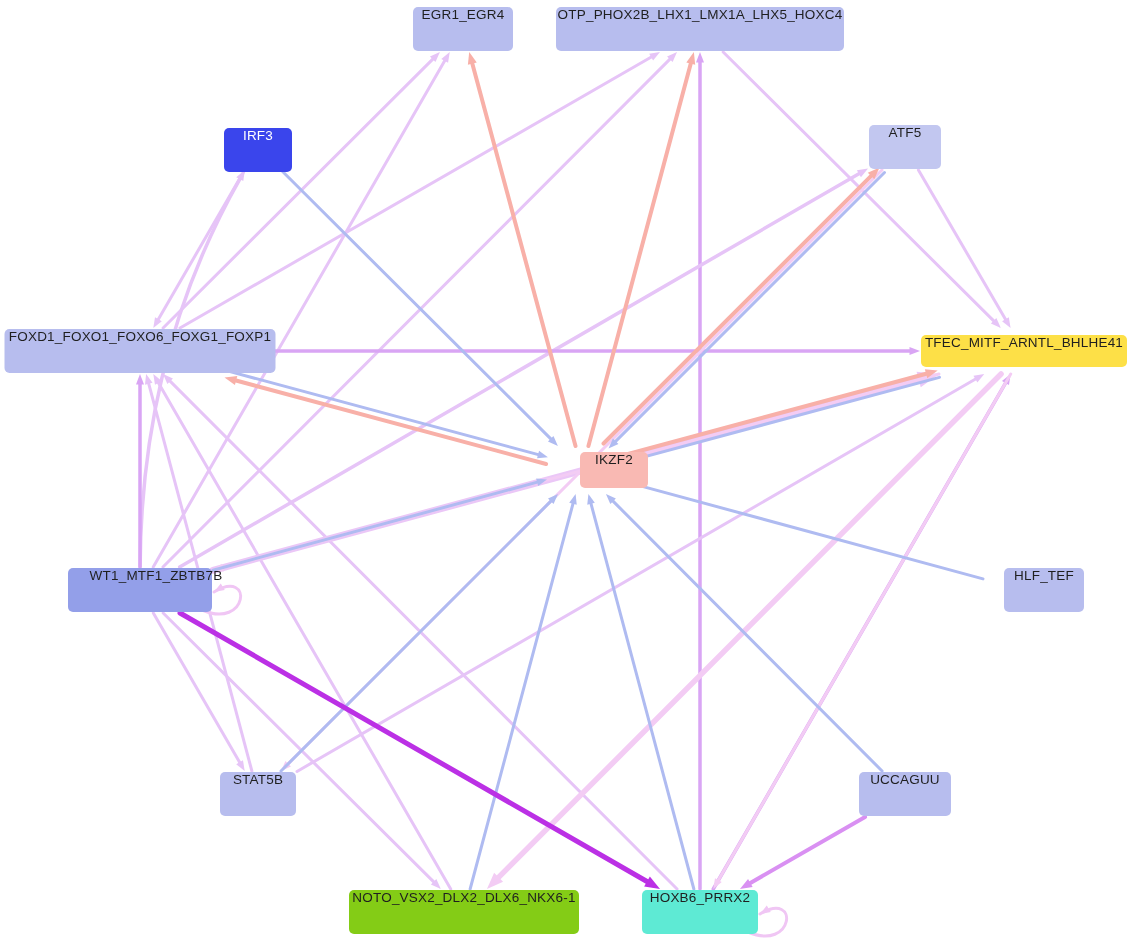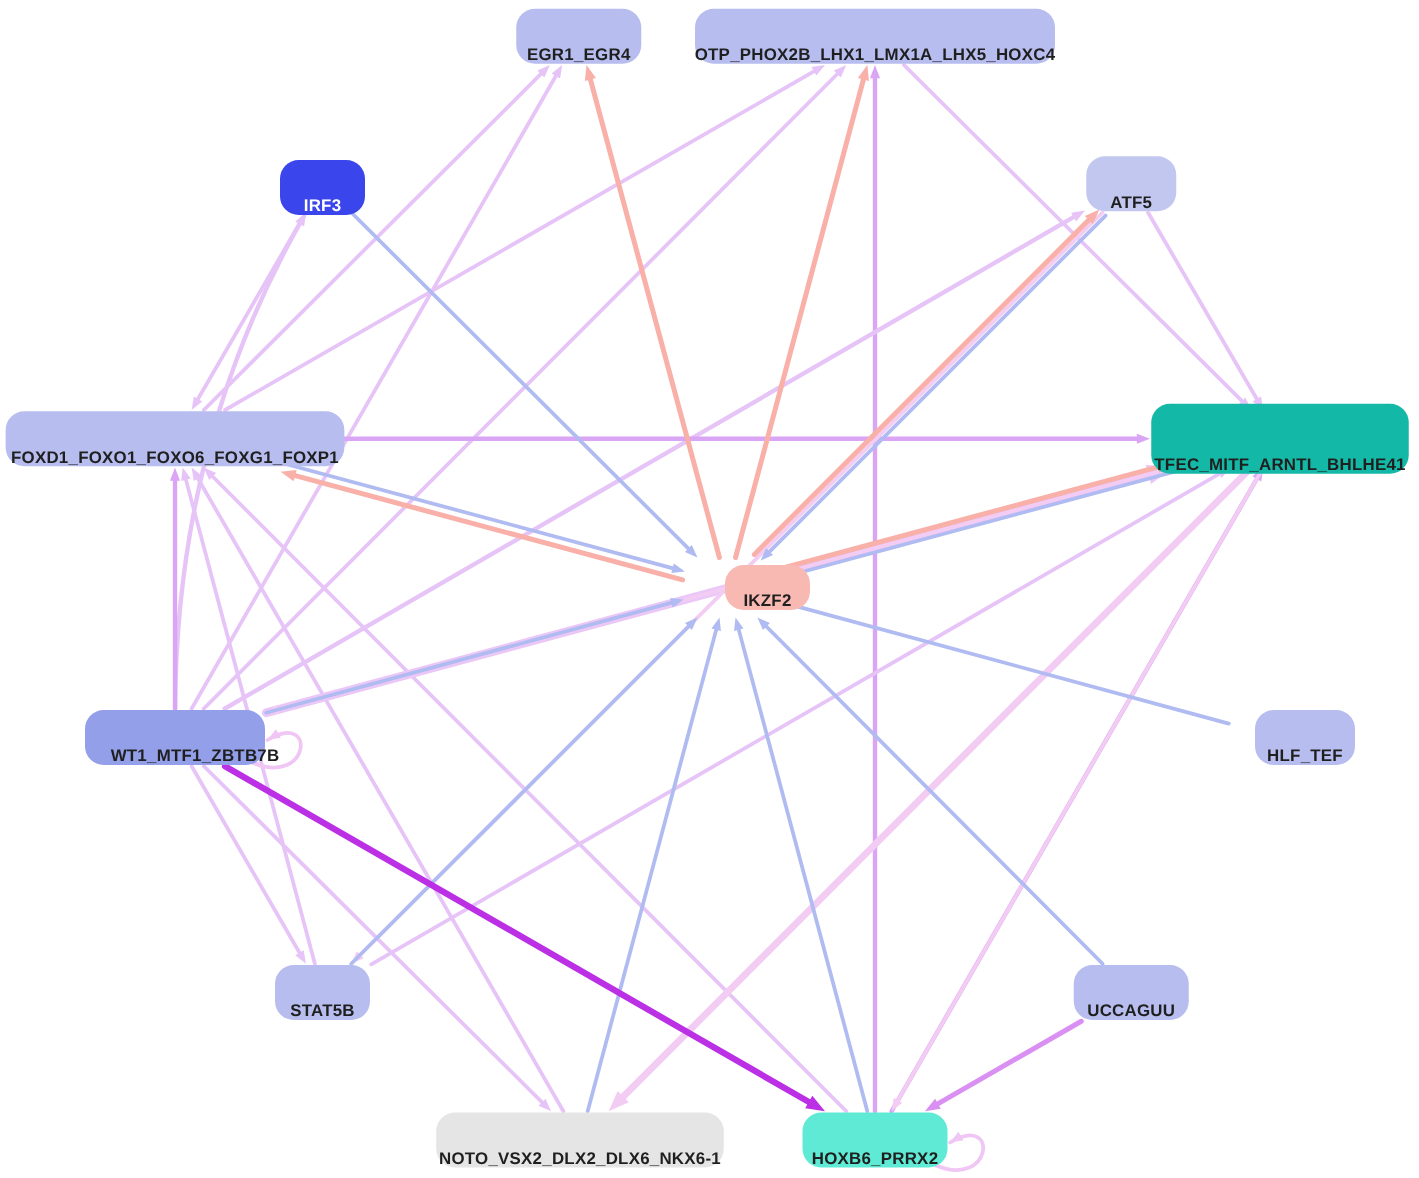--- a/index.html
+++ b/index.html
@@ -7,30 +7,29 @@
     position:relative;
     width:1135px;height:942px;
     background:#ffffff;
     overflow:hidden;
     font-family:"Liberation Sans","DejaVu Sans",sans-serif;
   }
   #edges{position:absolute;left:0;top:0;}
   .node{
     position:absolute;
     transform:translate(-50%,-50%);
-    display:flex;align-items:flex-end;justify-content:center;
-    border-radius:15px;
+    display:flex;align-items:flex-start;justify-content:center;
+    border-radius:5px;
     font-size:13.5px;
     letter-spacing:0.2px;
     color:#1f1f1f;
     white-space:nowrap;
     box-sizing:border-box;
     cursor:default;
     user-select:none;
-    font-weight:bold;
   }
   .node span{pointer-events:none;}
 </style>
 </head>
 <body>
 
 <div id="stage">
   <svg id="edges" width="1135" height="942" viewBox="0 0 1135 942">
       <g>
         <path d="M 153.24242424242425 567 L 445.2668957537732 59.79960211186752" fill="none" stroke="#e6c4f7" stroke-width="3" stroke-linecap="round"></path>
@@ -214,38 +213,38 @@
       </div>
       <div class="node" style="left: 258px; top: 150px; width: 68px; height: 44px; background: rgb(58, 69, 236); color: rgb(255, 255, 255);">
         <span>IRF3</span>
       </div>
       <div class="node" style="left: 905px; top: 147px; width: 72px; height: 44px; background: rgb(194, 199, 240); color: rgb(31, 31, 31);">
         <span>ATF5</span>
       </div>
       <div class="node" style="left: 140px; top: 351px; width: 271px; height: 44px; background: rgb(183, 189, 238); color: rgb(31, 31, 31);">
         <span>FOXD1_FOXO1_FOXO6_FOXG1_FOXP1</span>
       </div>
-      <div class="node" style="left: 1024px; top: 351px; width: 206px; height: 56px; background: #14b8a6; color: rgb(31, 31, 31);">
+      <div class="node" style="left: 1024px; top: 351px; width: 206px; height: 32px; background: #fde047; color: rgb(31, 31, 31);">
         <span>TFEC_MITF_ARNTL_BHLHE41</span>
       </div>
       <div class="node" style="left: 614px; top: 470px; width: 68px; height: 36px; background: rgb(249, 185, 179); color: rgb(31, 31, 31);">
         <span>IKZF2</span>
       </div>
       <div class="node" style="left: 140px; top: 590px; width: 144px; height: 44px; background: rgb(147, 159, 233); color: rgb(31, 31, 31); padding-left: 32px;">
         <span>WT1_MTF1_ZBTB7B</span>
       </div>
       <div class="node" style="left: 1024px; top: 590px; width: 80px; height: 44px; background: rgb(183, 189, 238); color: rgb(31, 31, 31); margin-left: 20px;">
         <span>HLF_TEF</span>
       </div>
       <div class="node" style="left: 258px; top: 794px; width: 76px; height: 44px; background: rgb(183, 189, 238); color: rgb(31, 31, 31);">
         <span>STAT5B</span>
       </div>
       <div class="node" style="left: 905px; top: 794px; width: 92px; height: 44px; background: rgb(183, 189, 238); color: rgb(31, 31, 31);">
         <span>UCCAGUU</span>
       </div>
-      <div class="node" style="left: 464px; top: 912px; width: 230px; height: 44px; background: #e5e5e5; color: rgb(31, 31, 31);">
+      <div class="node" style="left: 464px; top: 912px; width: 230px; height: 44px; background: #84cc16; color: rgb(31, 31, 31);">
         <span>NOTO_VSX2_DLX2_DLX6_NKX6-1</span>
       </div>
       <div class="node" style="left: 700px; top: 912px; width: 116px; height: 44px; background: #5eead4; color: rgb(31, 31, 31);">
         <span>HOXB6_PRRX2</span>
       </div>
     </div>
 </div>
 
 </body></html>

